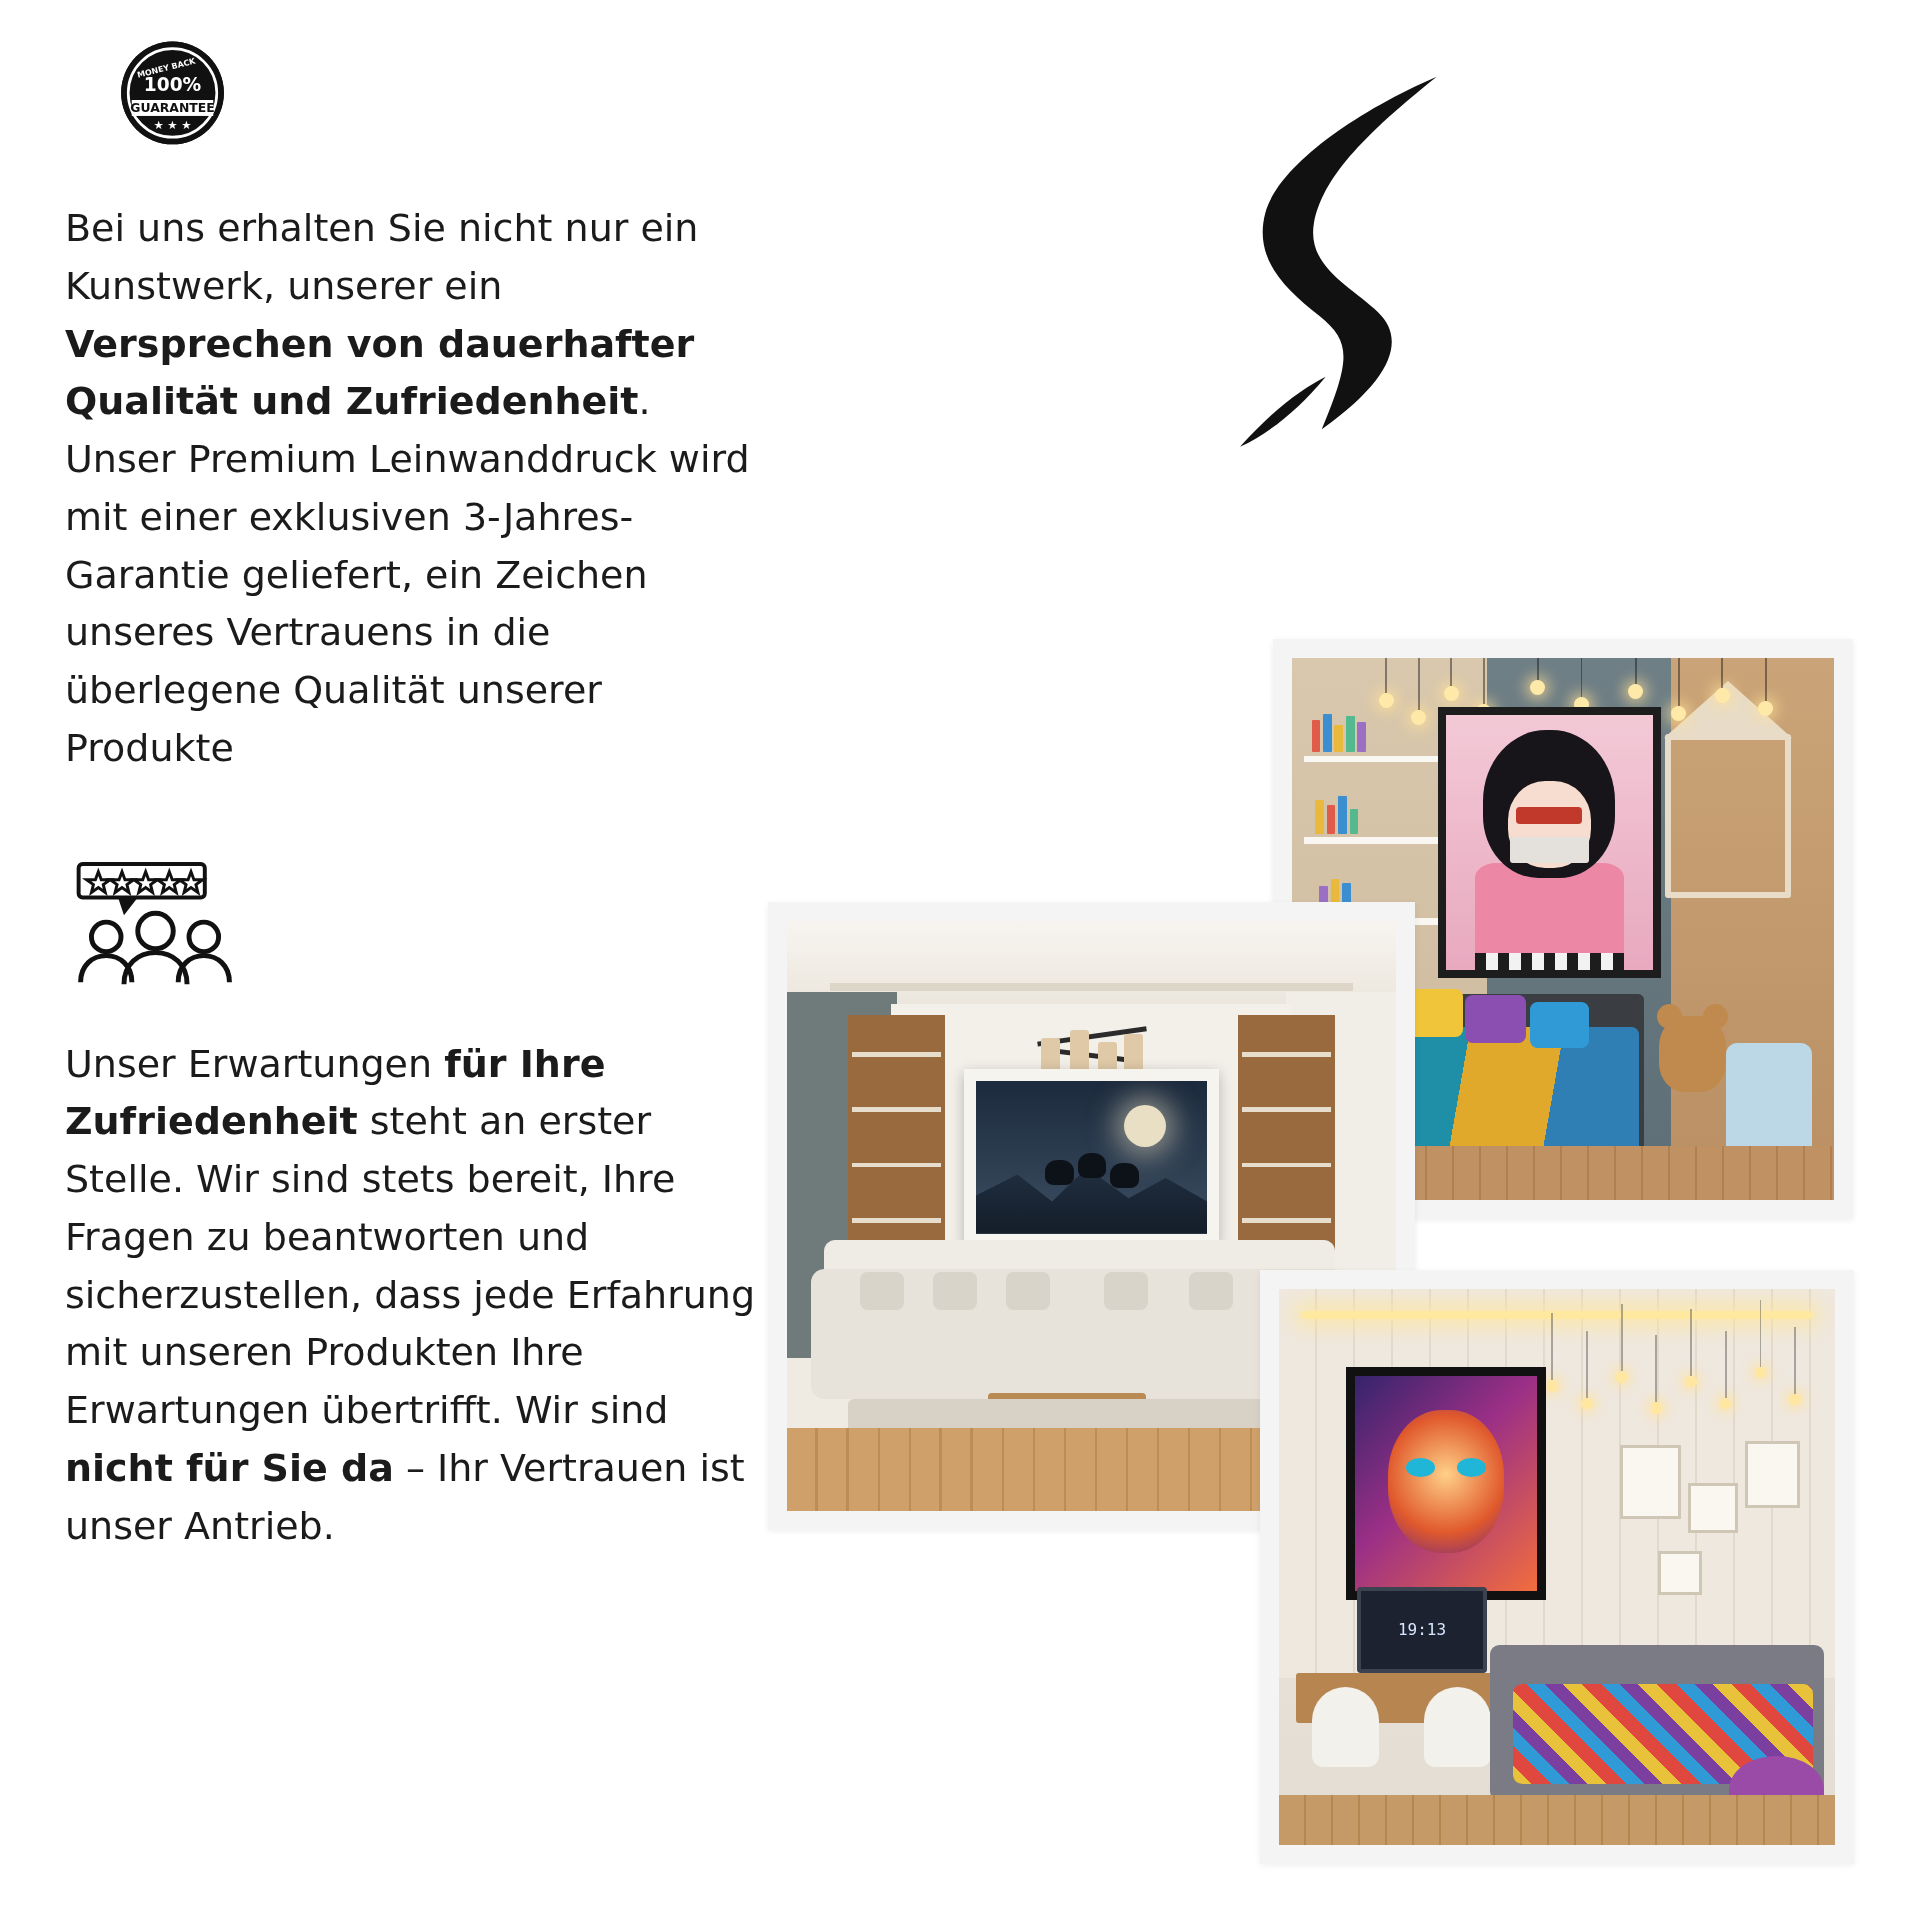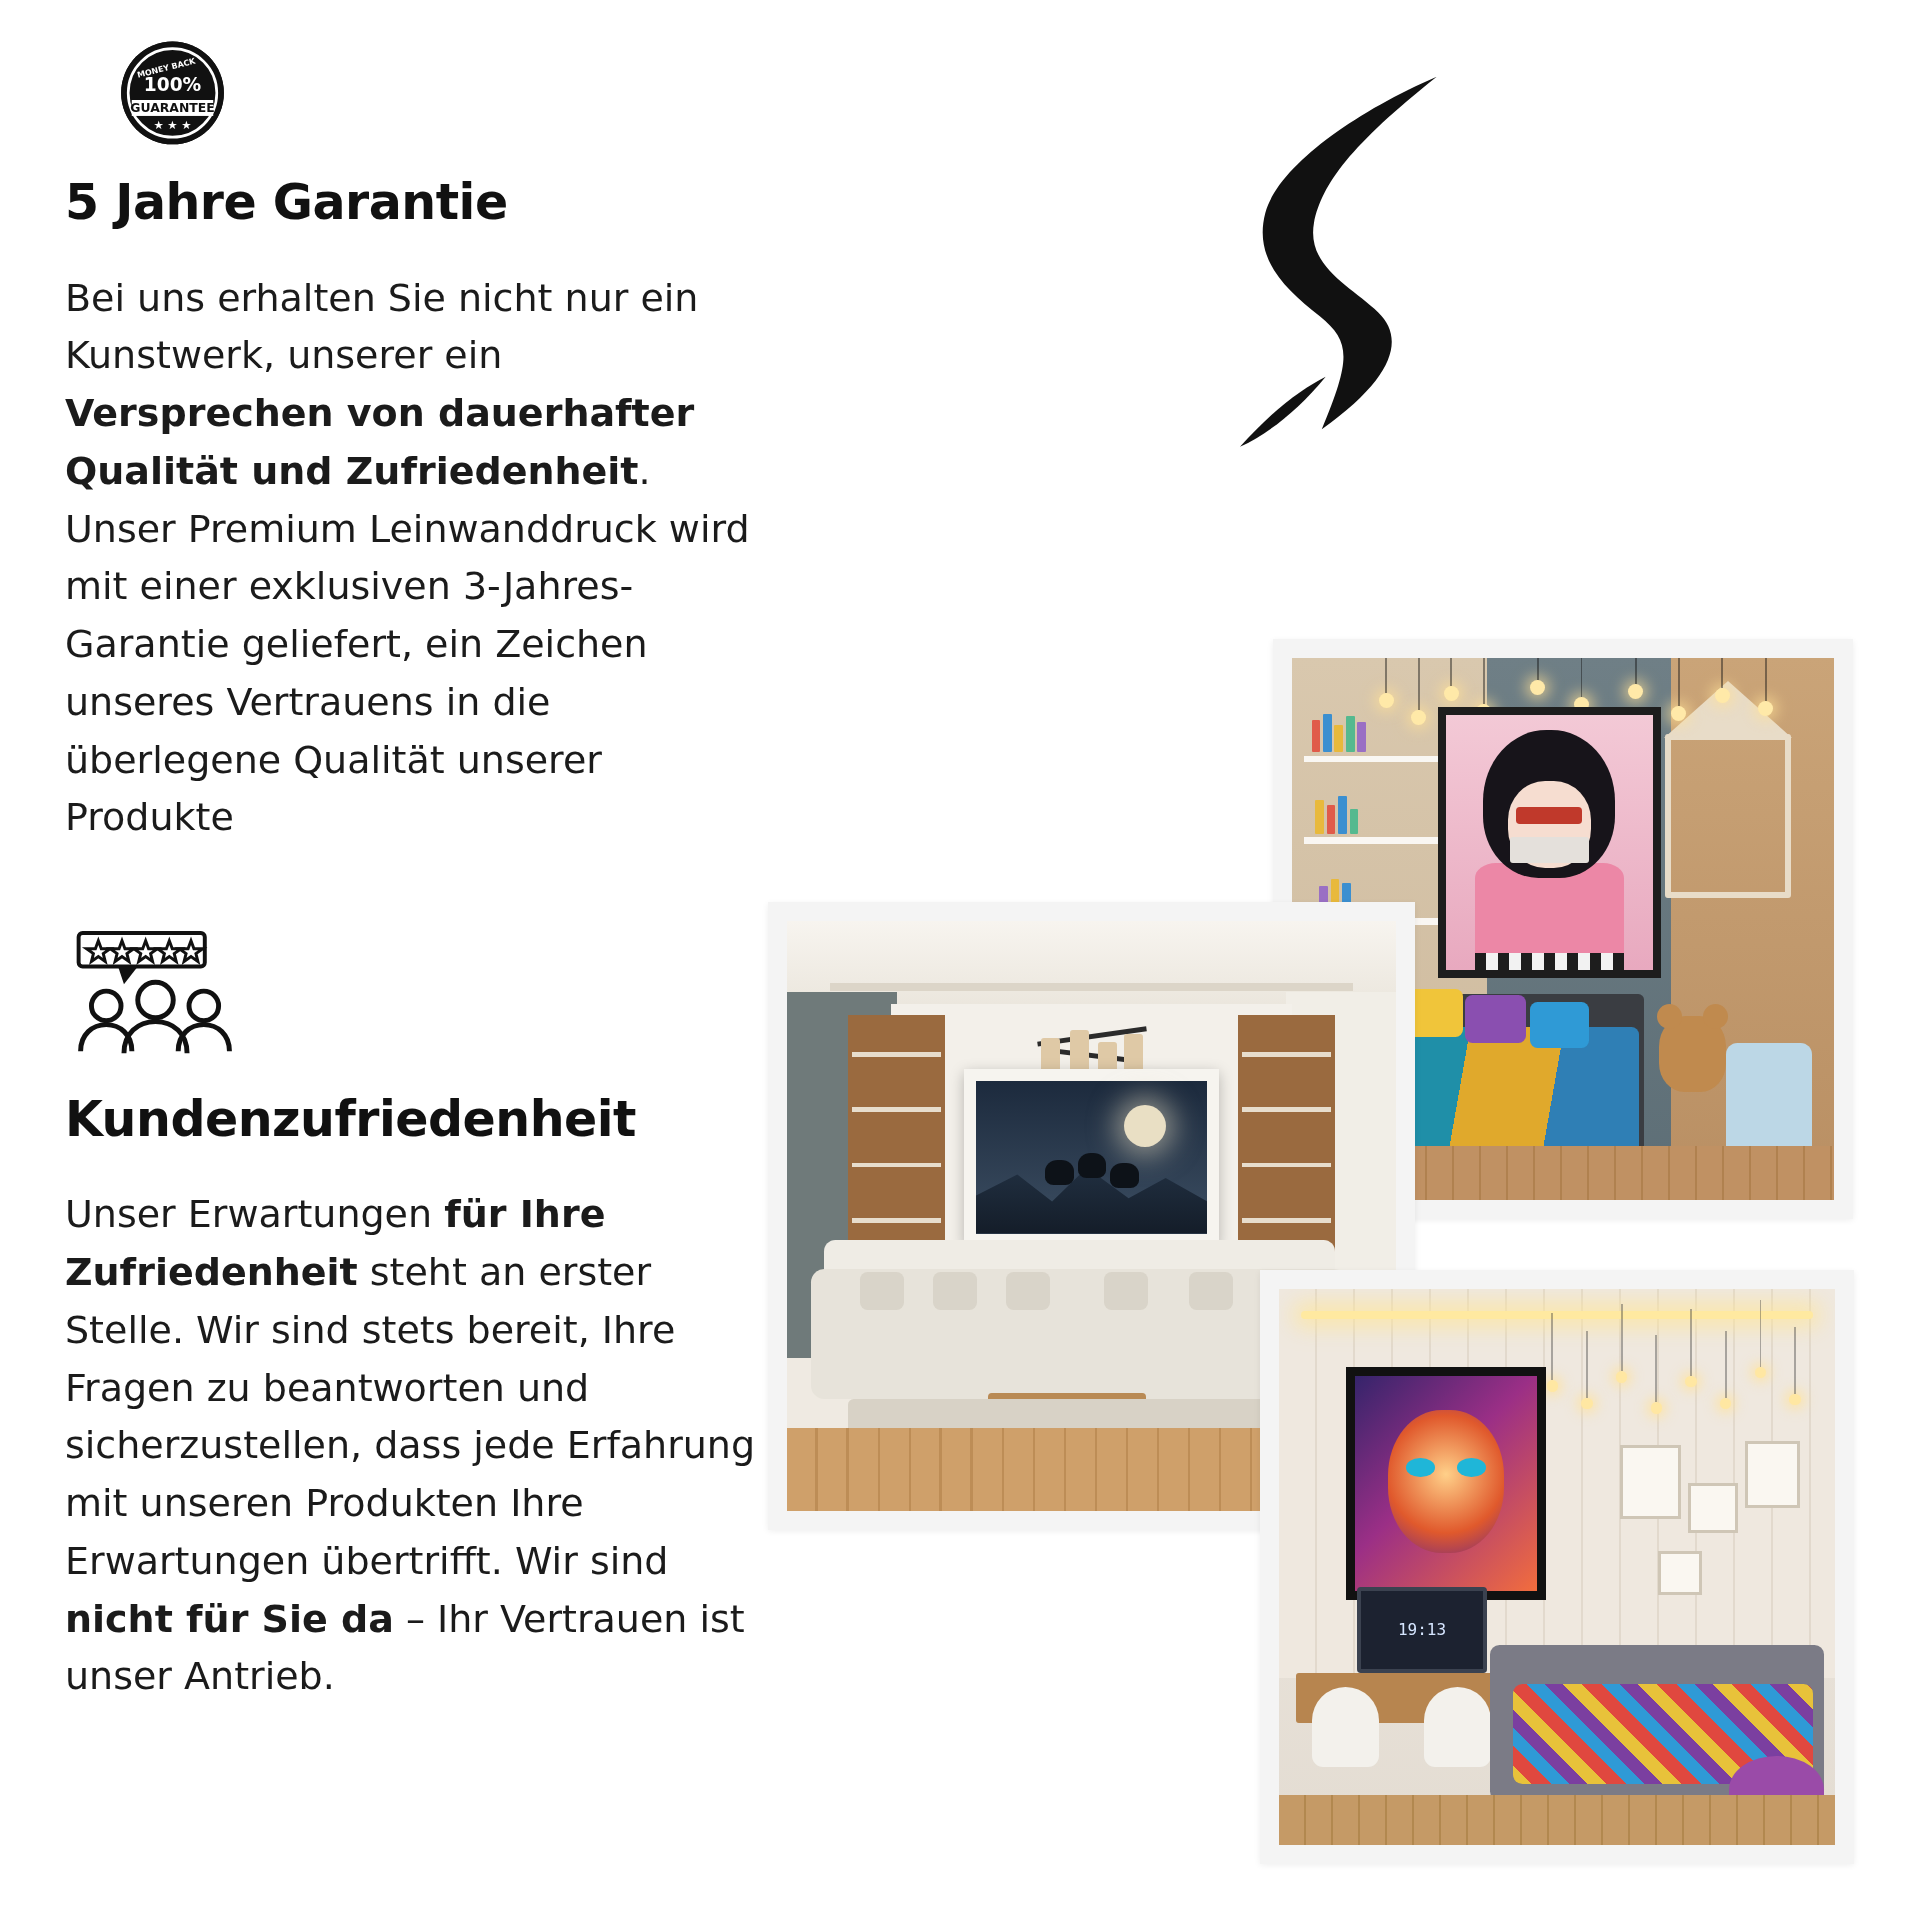--- a/index.html
+++ b/index.html
@@ -233,21 +233,20 @@
         <circle r="50" fill="none" stroke="#fff" stroke-width="3"></circle>
         <text x="0" y="-26" text-anchor="middle" fill="#fff" font-size="9" font-family="DejaVu Sans, sans-serif" font-weight="bold" transform="rotate(-14)">MONEY BACK</text>
         <text x="0" y="-2" text-anchor="middle" fill="#fff" font-size="21" font-family="DejaVu Sans, sans-serif" font-weight="bold">100%</text>
         <rect x="-46" y="8" width="92" height="18" fill="#fff"></rect>
         <text x="0" y="22" text-anchor="middle" fill="#111" font-size="14" font-family="DejaVu Sans, sans-serif" font-weight="bold">GUARANTEE</text>
         <text x="0" y="41" text-anchor="middle" fill="#fff" font-size="13" font-family="DejaVu Sans, sans-serif">★ ★ ★</text>
       </g>
     </svg>
   </div>
 
-  <h2 class="section-title">5 Jahre Garantie</h2>
   <p class="body-text">
     <span>Bei uns erhalten Sie nicht nur ein Kunstwerk, unserer ein </span><b>Versprechen von dauerhafter Qualität und Zufriedenheit</b><span>. Unser Premium Leinwanddruck wird mit einer exklusiven 3-Jahres-Garantie geliefert, ein Zeichen unseres Vertrauens in die überlegene Qualität unserer Produkte</span>
   </p>
 
   <div class="cust-icon">
     <svg viewBox="0 0 170 140" width="171" height="138" aria-hidden="true">
       <rect x="6" y="4" width="128" height="34" rx="4" fill="none" stroke="#111" stroke-width="4"></rect>
       <polygon points="46,38 66,38 52,56" fill="#111"></polygon>
       <g fill="none" stroke="#111" stroke-width="3">
         <polygon points="26,12 29,20 38,20 31,25 33,33 26,28 19,33 21,25 14,20 23,20"></polygon>
@@ -260,21 +259,20 @@
         <circle cx="34" cy="78" r="15"></circle>
         <circle cx="84" cy="72" r="18"></circle>
         <circle cx="133" cy="78" r="15"></circle>
         <path d="M8 124c0-17 12-27 26-27s26 10 26 27"></path>
         <path d="M52 126c0-20 14-32 32-32s32 12 32 32"></path>
         <path d="M107 124c0-17 12-27 26-27s26 10 26 27"></path>
       </g>
     </svg>
   </div>
 
-  <h2 class="section-title">Kundenzufriedenheit</h2>
   <p class="body-text">
     <span>Unser Erwartungen </span><b>für Ihre Zufriedenheit</b><span> steht an erster Stelle. Wir sind stets bereit, Ihre Fragen zu beantworten und sicherzustellen, dass jede Erfahrung mit unseren Produkten Ihre Erwartungen übertrifft. Wir sind </span><b>nicht für Sie da</b><span> – Ihr Vertrauen ist unser Antrieb.</span>
   </p>
 </div>
 
 <div class="logo-wrap">
   <div class="logo-mark">
     <svg viewBox="0 0 300 420" width="314" height="409" aria-hidden="true">
       <path d="M238 10 C150 80 120 120 112 160 C104 205 150 225 178 252
                C205 278 196 318 120 372 C150 300 150 282 118 256

